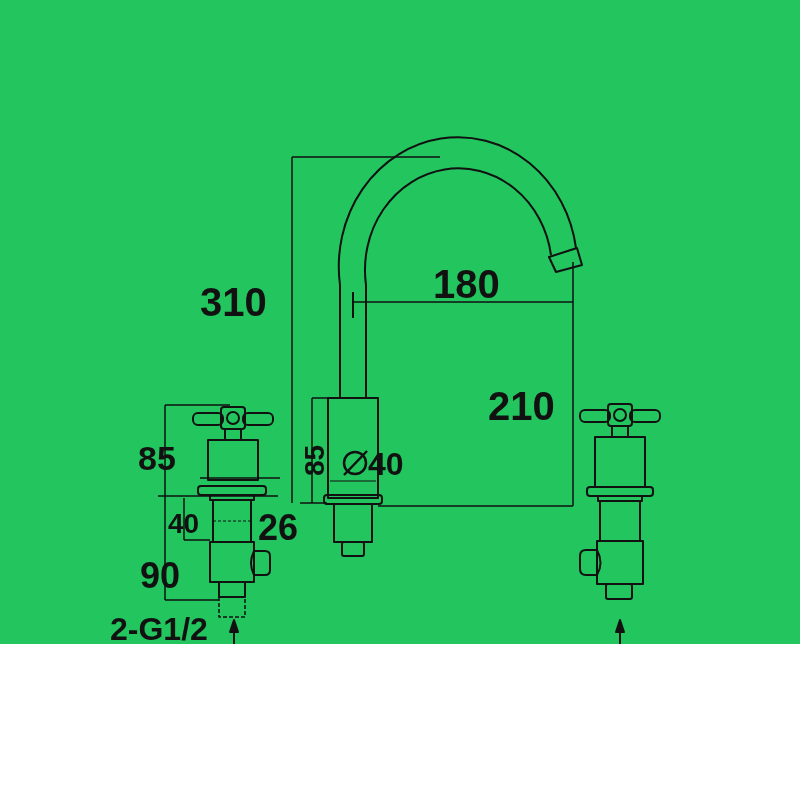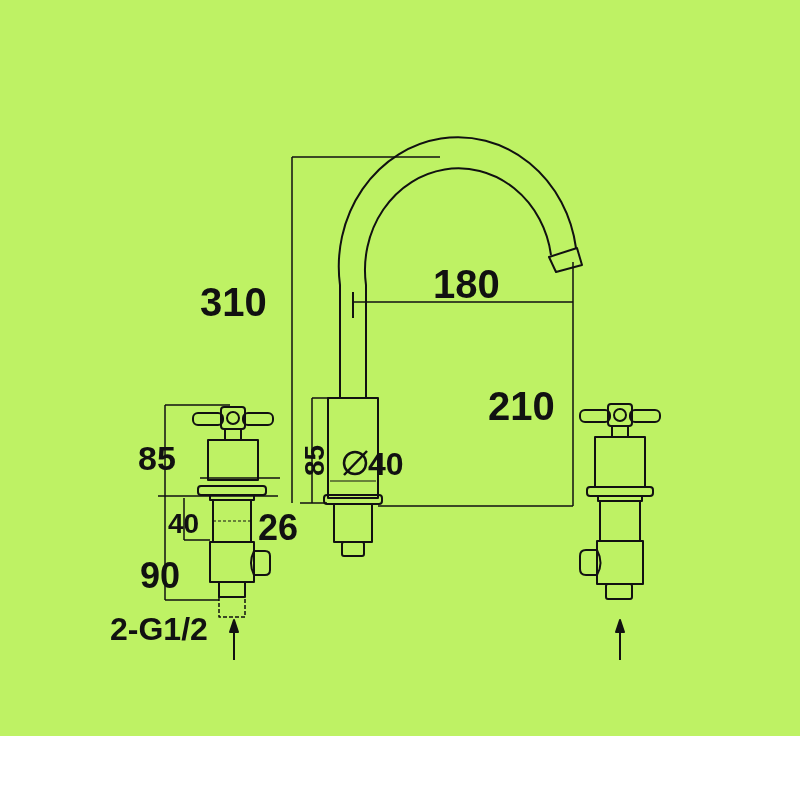--- a/index.html
+++ b/index.html
@@ -1,16 +1,16 @@
 <!DOCTYPE html>
 <html><head>
 <meta charset="utf-8">
 <style>
   html, body { margin: 0; padding: 0; background: #ffffff; }
-  #canvas { position: relative; width: 800px; height: 736px; background: #bef264; overflow: hidden; }
+  #canvas { position: relative; width: 800px; height: 644px; background: #22c55e; overflow: hidden; }
   svg { position: absolute; left: 0; top: 0; }
   .lbl { font-family: "Liberation Sans", sans-serif; font-weight: bold; fill: #111111; }
 </style>
 </head>
 <body>
 
 <div id="canvas">
 <svg width="800" height="800" viewBox="0 0 800 800" xmlns="http://www.w3.org/2000/svg">
   <g fill="none" stroke="#111" stroke-width="2" stroke-linejoin="round">
 

